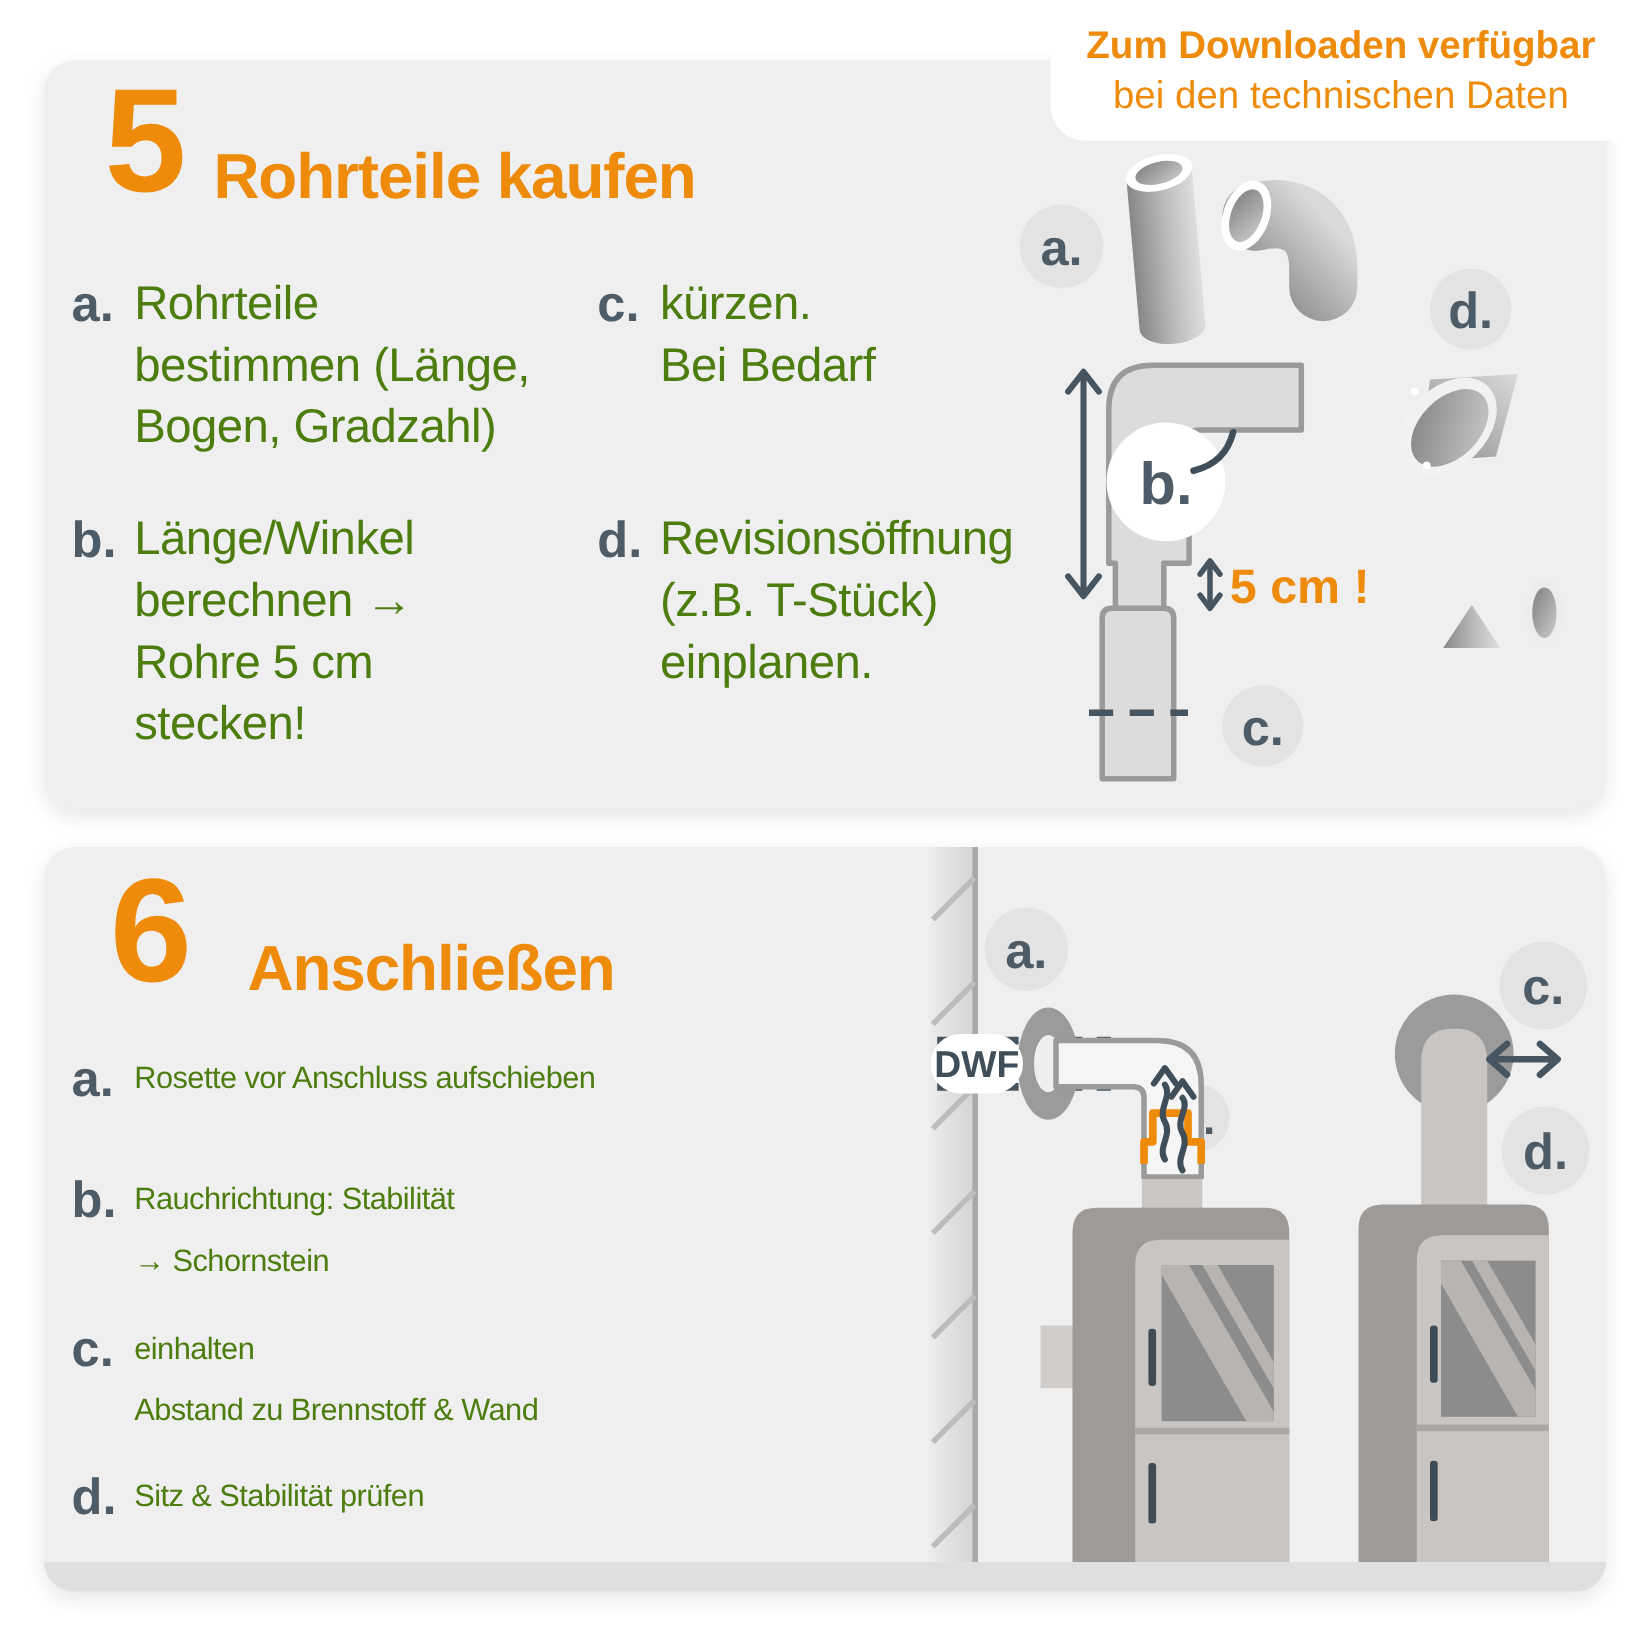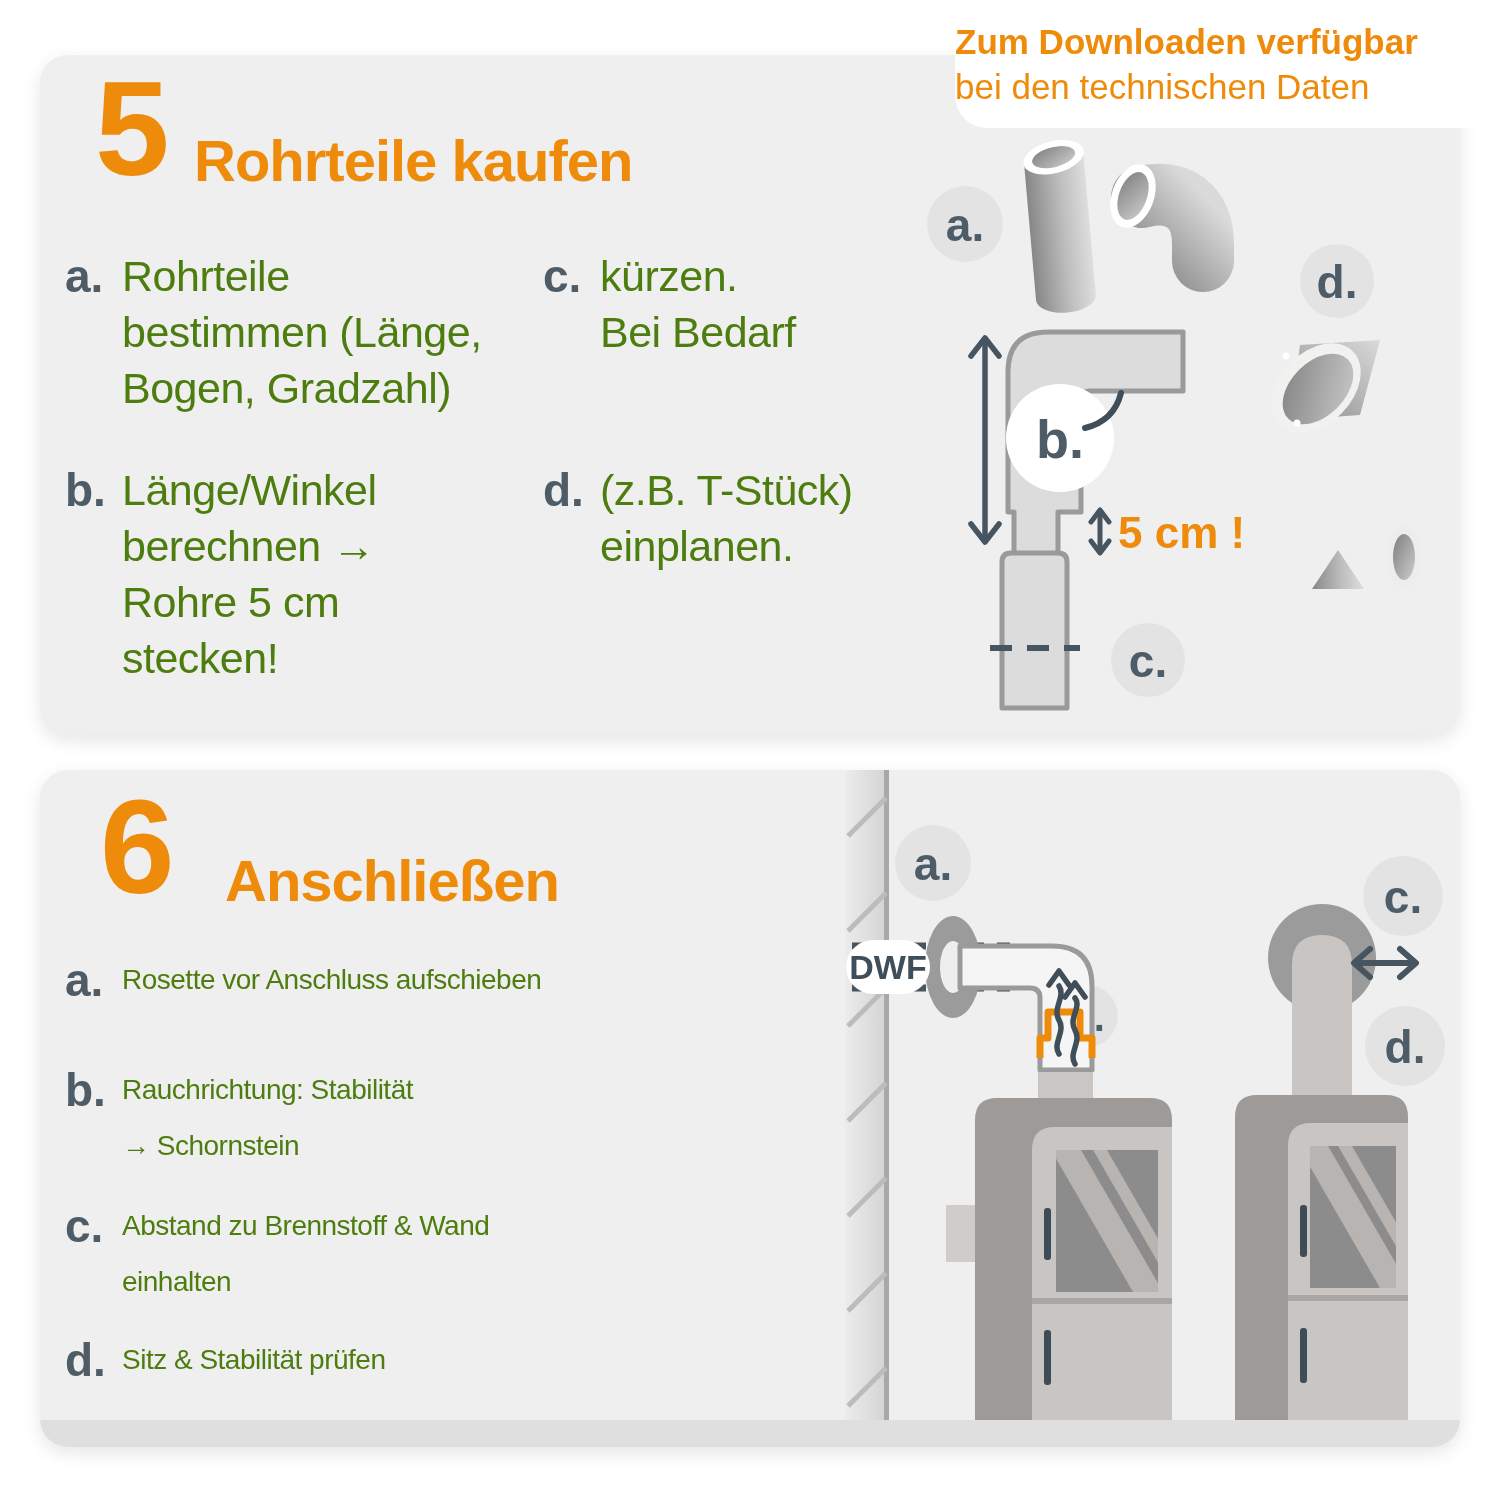--- a/index.html
+++ b/index.html
@@ -10,21 +10,21 @@
   .panel {
     position:absolute; left:40px; width:1420px; background:#efefef;
     border-radius:28px; box-shadow:0 6px 18px rgba(0,0,0,0.10);
   }
   #panel5 { top:55px;  height:680px; }
   #panel6 { top:770px; height:677px; }
 
   #notice {
     position:absolute; top:0; left:955px; right:0; height:128px;
     background:#ffffff; border-radius:0 0 0 32px; box-sizing:border-box;
-    text-align:left; padding:20px 17px 0 0; z-index:6;
+    text-align:center; padding:20px 17px 0 0; z-index:6;
   }
   #notice .l1 { font-size:35px; font-weight:700; color:#ee8b0a; line-height:44px; }
   #notice .l2 { font-size:35px; font-weight:400; color:#ee8b0a; line-height:46px; }
 
   .sec-num   { position:absolute; font-size:134px; font-weight:700; color:#ee8b0a; line-height:1; z-index:2; }
   .sec-title { position:absolute; font-size:58px;  font-weight:700; color:#ee8b0a; line-height:1; z-index:2; letter-spacing:-1px; }
   #num5   { left:95px;  top:62px;  }
   #title5 { left:194px; top:132px; }
   #num6   { left:100px; top:780px; }
   #title6 { left:225px; top:852px; }
@@ -89,20 +89,21 @@
   <div class="item s5" id="it5c">
     <span class="letter">c.</span>
     <div class="lines">
       <div>kürzen.</div>
       <div>Bei Bedarf</div>
     </div>
   </div>
   <div class="item s5" id="it5d">
     <span class="letter">d.</span>
     <div class="lines">
+      <div>Revisionsöffnung</div>
       <div>(z.B. T-Stück)</div>
       <div>einplanen.</div>
     </div>
   </div>
 
   <div class="item s6" id="it6a">
     <span class="letter">a.</span>
     <div class="lines">
       <div>Rosette vor Anschluss aufschieben</div>
     </div>
@@ -110,22 +111,22 @@
   <div class="item s6" id="it6b">
     <span class="letter">b.</span>
     <div class="lines">
       <div>Rauchrichtung: Stabilität</div>
       <div>→ Schornstein</div>
     </div>
   </div>
   <div class="item s6" id="it6c">
     <span class="letter">c.</span>
     <div class="lines">
+      <div>einhalten</div>
       <div>Abstand zu Brennstoff &amp; Wand</div>
-      <div>einhalten</div>
     </div>
   </div>
   <div class="item s6" id="it6d">
     <span class="letter">d.</span>
     <div class="lines">
       <div>Sitz &amp; Stabilität prüfen</div>
     </div>
   </div>
 
   <svg id="art" width="1500" height="1500" viewBox="0 0 1500 1500">

